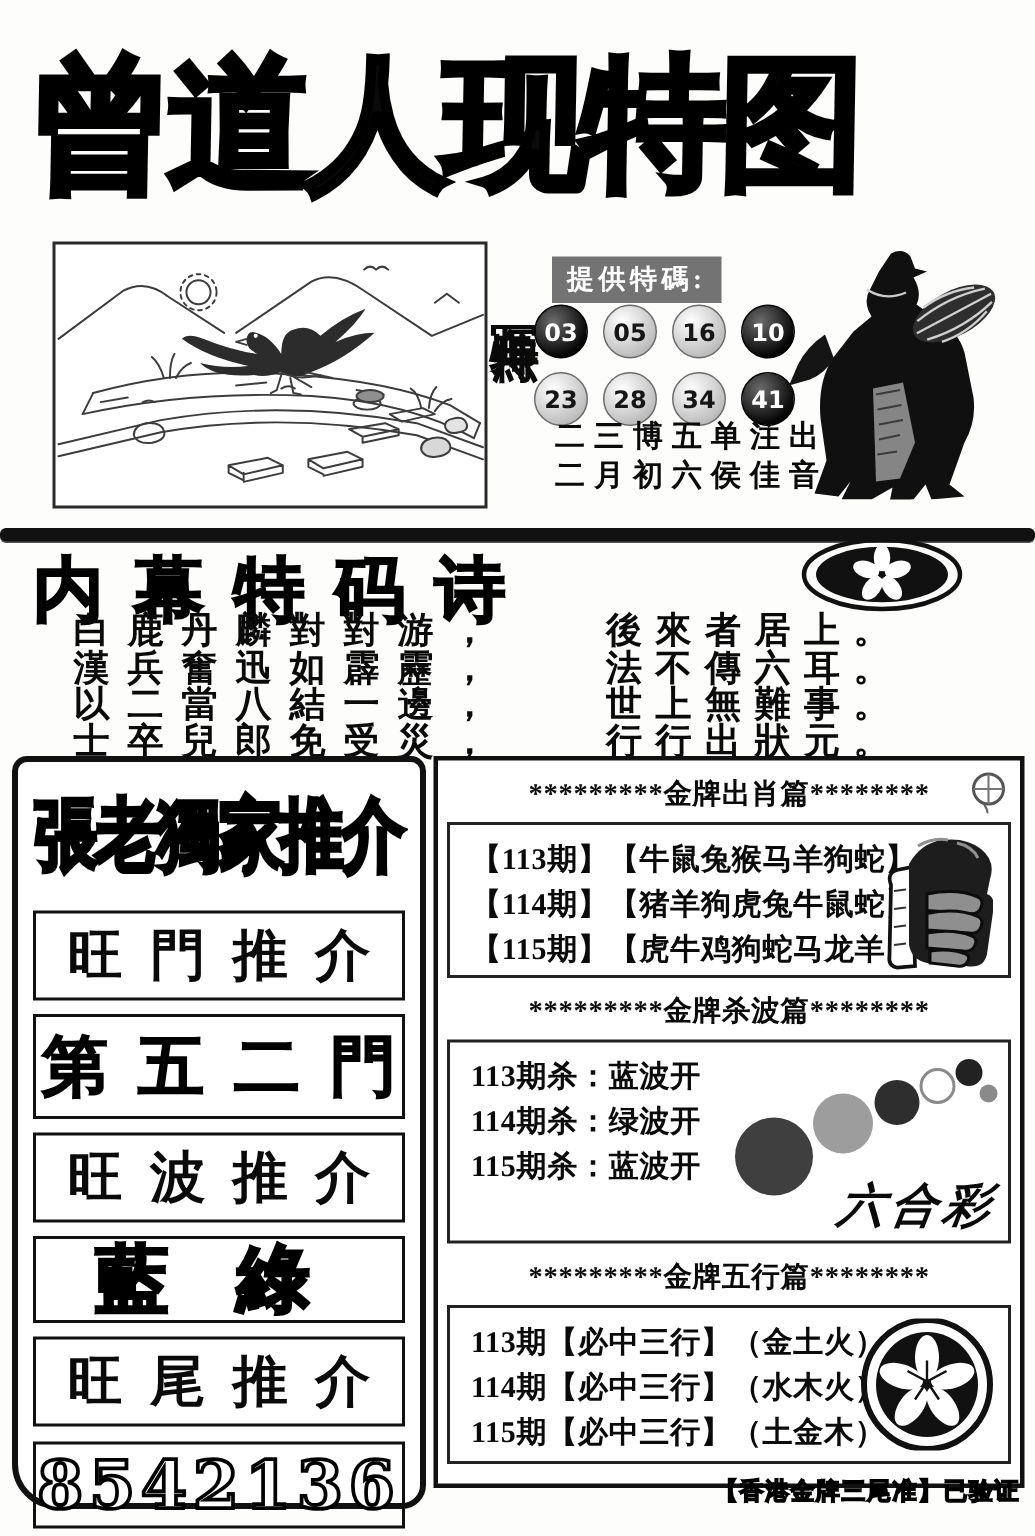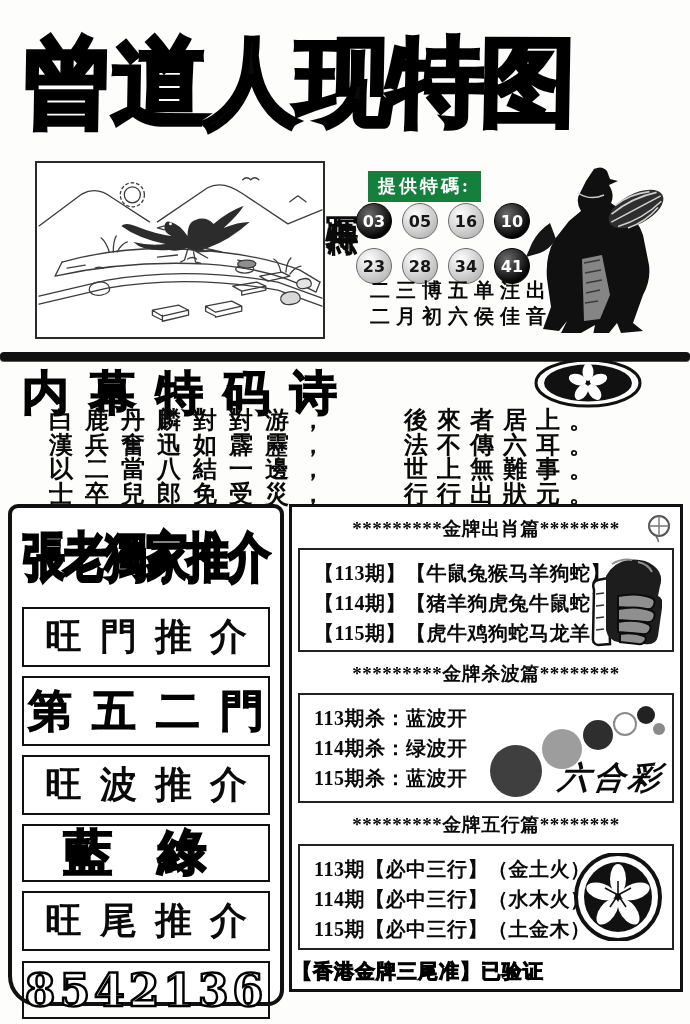--- a/index.html
+++ b/index.html
@@ -11,21 +11,21 @@
     font-size:96px;font-weight:900;line-height:1;letter-spacing:-4px;
     -webkit-text-stroke:4px #000;transform:skewX(-1deg);white-space:nowrap;}
   
   .pic-frame{position:absolute;left:35px;top:161px;width:286px;height:174px;
     border:2px solid #2a2a2a;background:#fff;}
   .pic-frame svg{width:100%;height:100%;}
   
   .v-label{position:absolute;left:322px;top:190px;width:42px;height:150px;
     writing-mode:vertical-rl;text-orientation:upright;
     font-size:33px;font-weight:900;letter-spacing:2px;}
-  .tm-header{position:absolute;left:368px;top:171px;background:#15803d;color:#fff;
+  .tm-header{position:absolute;left:368px;top:171px;background:#737373;color:#fff;
     font-size:18px;font-weight:bold;padding:3px 10px 4px;letter-spacing:3px;}
   .balls{position:absolute;left:356px;top:203px;width:200px;}
   .ball-row{display:flex;gap:10px;margin-bottom:9px;}
   .ball{width:34px;height:34px;border-radius:50%;display:flex;align-items:center;justify-content:center;
     font-family:"DejaVu Sans",sans-serif;font-size:16px;font-weight:bold;}
   .ball.light{background:radial-gradient(circle at 35% 30%,#ffffff,#b9b9b9 78%);
     border:1px solid #6a6a6a;color:#161616;}
   .ball.dark{background:radial-gradient(circle at 35% 30%,#6b6b6b,#050505 72%);
     border:1px solid #000;color:#fff;}
   .tip-line{position:absolute;left:370px;width:240px;font-size:20px;font-weight:900;
@@ -67,23 +67,23 @@
     letter-spacing:0.5px;padding:9px 0 6px;white-space:nowrap;}
   .sec-box{position:relative;margin:0 6px;border:2px solid #222;box-sizing:border-box;}
   .sec-box .rows{padding:8px 0 6px 14px;}
   .sec-row{font-size:20px;font-weight:900;line-height:30px;white-space:nowrap;letter-spacing:0.5px;}
   .seal-icon{position:absolute;right:8px;top:6px;width:26px;height:30px;}
   .fist-icon{position:absolute;right:10px;top:6px;width:74px;height:92px;}
   .circles-icon{position:absolute;right:4px;top:4px;width:190px;height:100px;}
   .brand{position:absolute;right:8px;bottom:2px;font-size:31px;font-weight:900;font-style:italic;
     letter-spacing:4px;transform:skewX(-8deg);}
   .emblem-bottom{position:absolute;right:10px;top:7px;width:88px;height:88px;}
-  .rp-footer{text-align:left;font-size:20px;font-weight:900;letter-spacing:1px;
+  .rp-footer{text-align:right;font-size:16px;font-weight:900;letter-spacing:1px;
     margin-top:8px;-webkit-text-stroke:1px #000;white-space:nowrap;}
-  .box-a{height:104px;} .box-b{height:110px;} .box-c{height:106px;}
+  .box-a{height:104px;} .box-b{height:136px;} .box-c{height:106px;}
   .sketch{stroke:#3c3c3c;fill:none;stroke-width:1.3;stroke-linecap:round;stroke-linejoin:round;}
 </style>
 </head>
 <body>
 
 <div class="page">
 
   <div class="main-title">曾道人现特图</div>
 
   <div class="pic-frame">

